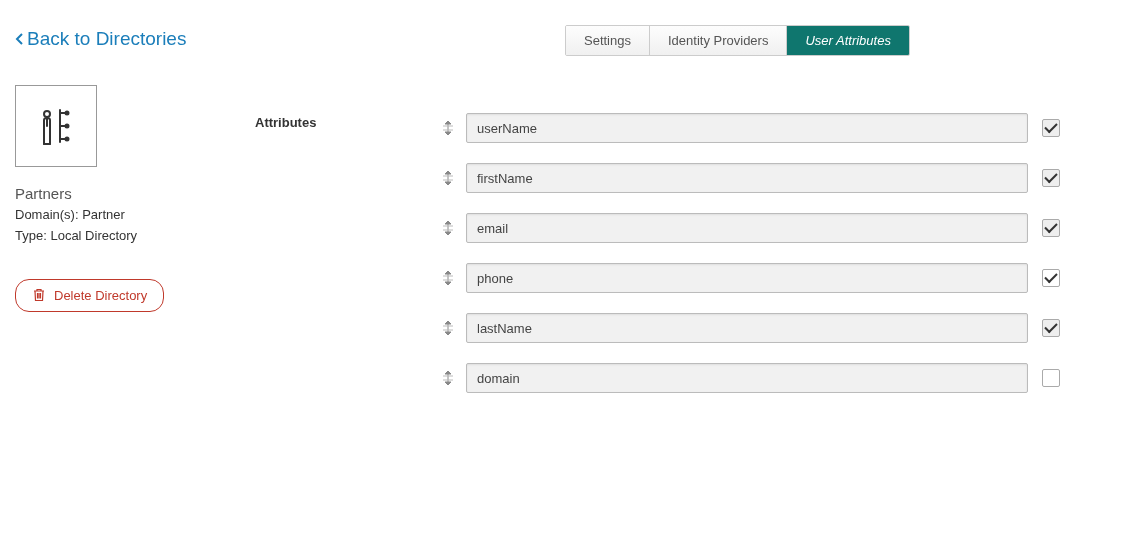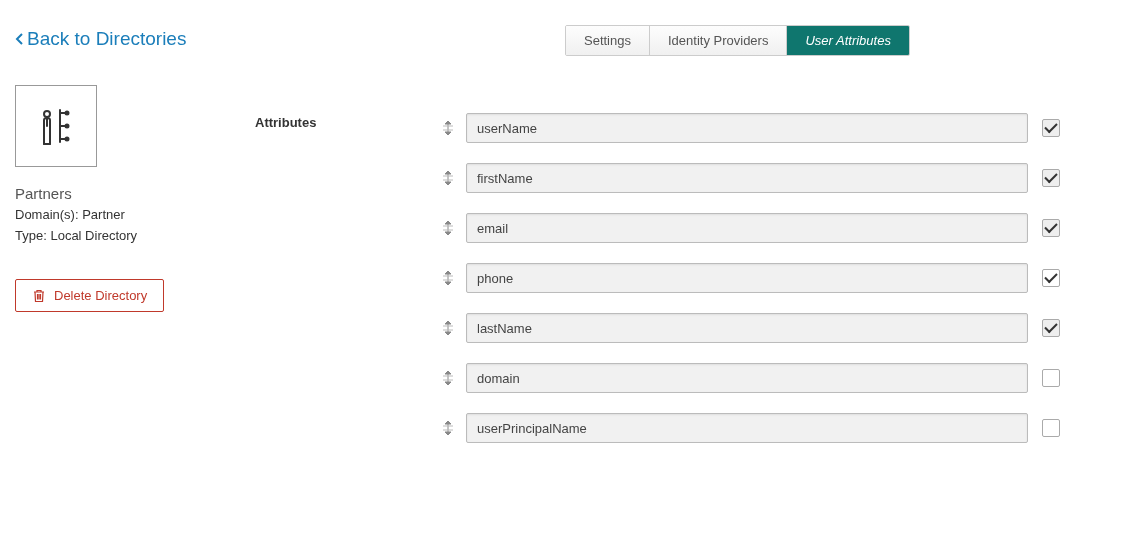--- a/index.html
+++ b/index.html
@@ -16,21 +16,21 @@
     .tab.active { background: #0f766e; color: #fff; font-style: italic; }
     
     .sidebar { width: 240px; flex-shrink: 0; }
     
     .icon-box { width: 82px; height: 82px; border: 1px solid #999; display: flex; align-items: center; justify-content: center; margin-bottom: 18px; }
     
     .dir-name { font-size: 15px; color: #555; margin-bottom: 5px; }
     .dir-meta { font-size: 13px; color: #333; margin-bottom: 6px; }
     .dir-meta .label { font-weight: normal; }
     
-    .delete-btn { margin-top: 30px; border: 1px solid #c0392b; color: #c0392b; background: #fff; padding: 8px 16px; font-size: 13px; cursor: pointer; display: inline-flex; align-items: center; border-radius: 2px; }
+    .delete-btn { margin-top: 30px; border: 1px solid #c0392b; color: #c0392b; background: #fff; padding: 8px 16px; font-size: 13px; cursor: pointer; display: inline-flex; border-radius: 14px; }
     .delete-btn svg { width: 14px; height: 14px; margin-right: 8px; }
     
     .main { flex: 1; display: flex; margin-top: 28px; }
     .main-label { width: 185px; font-weight: bold; font-size: 13px; color: #333; flex-shrink: 0; padding-top: 2px; }
     .main-content { flex: 1; max-width: 620px; }
     .help-text { font-size: 13px; color: #444; line-height: 1.5; margin-bottom: 24px; }
     
     .attr-row { display: flex; align-items: center; margin-bottom: 20px; }
     .drag-handle { width: 16px; height: 16px; margin-right: 10px; cursor: move; flex-shrink: 0; }
     .attr-input { flex: 1; height: 30px; padding: 0 10px; font-size: 13px; color: #444; background: #f1f1f1; border: 1px solid #bbb; border-radius: 2px; box-shadow: inset 0 1px 2px rgba(0,0,0,0.08); }
@@ -184,34 +184,19 @@
                   <line x1="8" y1="4" x2="8" y2="12"></line>
                   <line x1="3" y1="6" x2="13" y2="6" stroke="#bbb"></line>
                   <line x1="3" y1="10" x2="13" y2="10" stroke="#bbb"></line>
                 </g>
               </svg></span>
             <input class="attr-input" type="text" value="domain" style="">
             <div class="attr-check">
               <div class="checkbox-wrap unchecked"></div>
             </div>
           </div>
-          <div class="attr-row">
-            <span class="drag-handle"><svg viewBox="0 0 16 16">
-                <g stroke="#888" stroke-width="1" fill="#888">
-                  <path d="M8 1 L5 4 L11 4 Z"></path>
-                  <path d="M8 15 L5 12 L11 12 Z"></path>
-                  <line x1="8" y1="4" x2="8" y2="12"></line>
-                  <line x1="3" y1="6" x2="13" y2="6" stroke="#bbb"></line>
-                  <line x1="3" y1="10" x2="13" y2="10" stroke="#bbb"></line>
-                </g>
-              </svg></span>
-            <input class="attr-input" type="text" value="userPrincipalName" style="">
-            <div class="attr-check">
-              <div class="checkbox-wrap unchecked"></div>
-            </div>
-          </div>
         </div>
     </div>
   </div>
 </div>
 
 
 
 
 </body></html>

